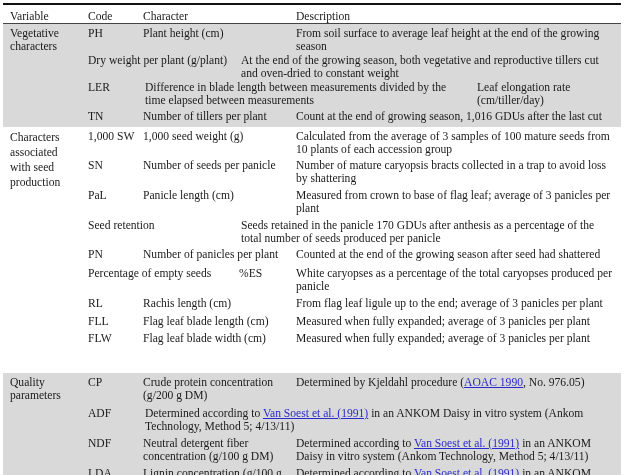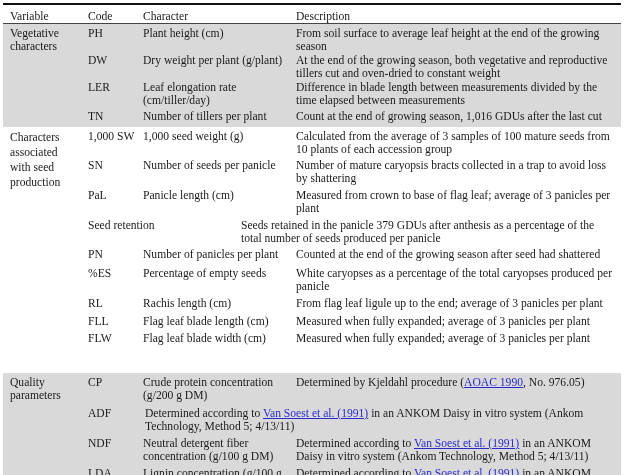--- a/index.html
+++ b/index.html
@@ -41,28 +41,27 @@
 
   <div class="section shaded" style="height:103px;">
     <div class="var" style="width:78px;">Vegetative characters</div>
     <div class="rows">
       <div class="r" style="height:27px;">
         <div class="c c2">PH</div>
         <div class="c c3">Plant height (cm)</div>
         <div class="c c4">From soil surface to average leaf height at the end of the growing season</div>
       </div>
       <div class="r" style="height:27px;">
-        <div class="c c2">DW</div>
         <div class="c c3">Dry weight per plant (g/plant)</div>
         <div class="c c4">At the end of the growing season, both vegetative and reproductive tillers cut and oven-dried to constant weight</div>
       </div>
       <div class="r" style="height:29px;">
         <div class="c c2">LER</div>
+        <div class="c c4">Difference in blade length between measurements divided by the time elapsed between measurements</div>
         <div class="c c3">Leaf elongation rate (cm/tiller/day)</div>
-        <div class="c c4">Difference in blade length between measurements divided by the time elapsed between measurements</div>
       </div>
       <div class="r" style="height:20px;">
         <div class="c c2">TN</div>
         <div class="c c3">Number of tillers per plant</div>
         <div class="c c4">Count at the end of growing season, 1,016 GDUs after the last cut</div>
       </div>
     </div>
   </div>
 
   <div class="section" style="height:246px;">
@@ -78,30 +77,30 @@
         <div class="c c3">Number of seeds per panicle</div>
         <div class="c c4">Number of mature caryopsis bracts collected in a trap to avoid loss by shattering</div>
       </div>
       <div class="r" style="height:30px;">
         <div class="c c2">PaL</div>
         <div class="c c3">Panicle length (cm)</div>
         <div class="c c4">Measured from crown to base of flag leaf; average of 3 panicles per plant</div>
       </div>
       <div class="r" style="height:29px;">
         <div class="c c3">Seed retention</div>
-        <div class="c c4">Seeds retained in the panicle 379 GDUs after anthesis as a percentage of the total number of seeds produced per panicle</div>
+        <div class="c c4">Seeds retained in the panicle 170 GDUs after anthesis as a percentage of the total number of seeds produced per panicle</div>
       </div>
       <div class="r" style="height:19px;">
         <div class="c c2">PN</div>
         <div class="c c3">Number of panicles per plant</div>
         <div class="c c4">Counted at the end of the growing season after seed had shattered</div>
       </div>
       <div class="r" style="height:30px;">
+        <div class="c c3">Percentage of empty seeds</div>
         <div class="c c2">%ES</div>
-        <div class="c c3">Percentage of empty seeds</div>
         <div class="c c4">White caryopses as a percentage of the total caryopses produced per panicle</div>
       </div>
       <div class="r" style="height:18px;">
         <div class="c c2">RL</div>
         <div class="c c3">Rachis length (cm)</div>
         <div class="c c4">From flag leaf ligule up to the end; average of 3 panicles per plant</div>
       </div>
       <div class="r" style="height:17px;">
         <div class="c c2">FLL</div>
         <div class="c c3">Flag leaf blade length (cm)</div>

